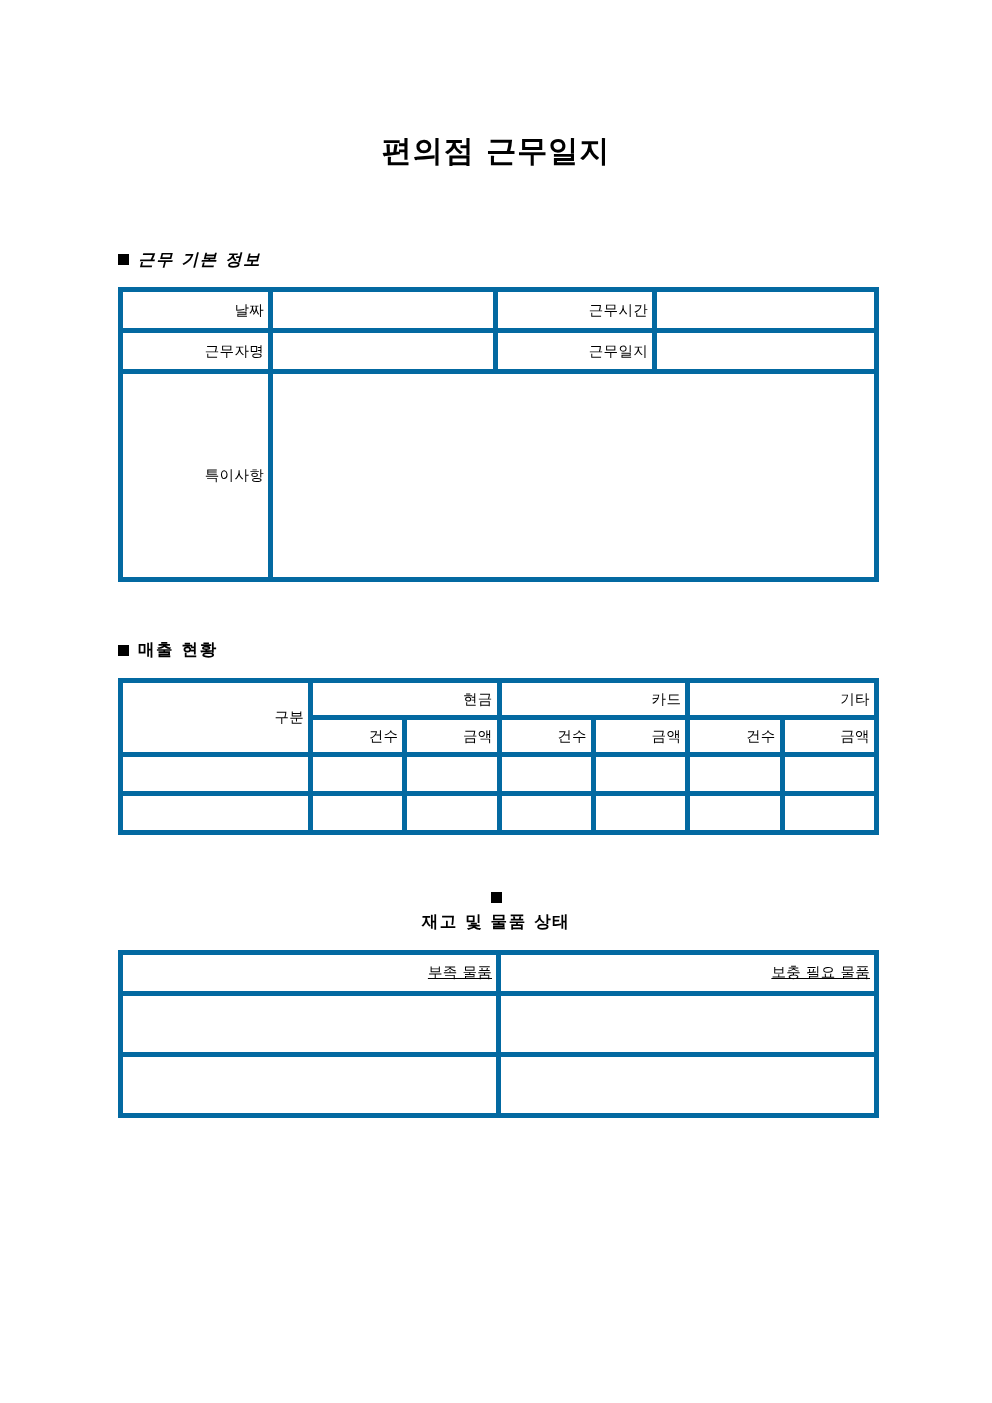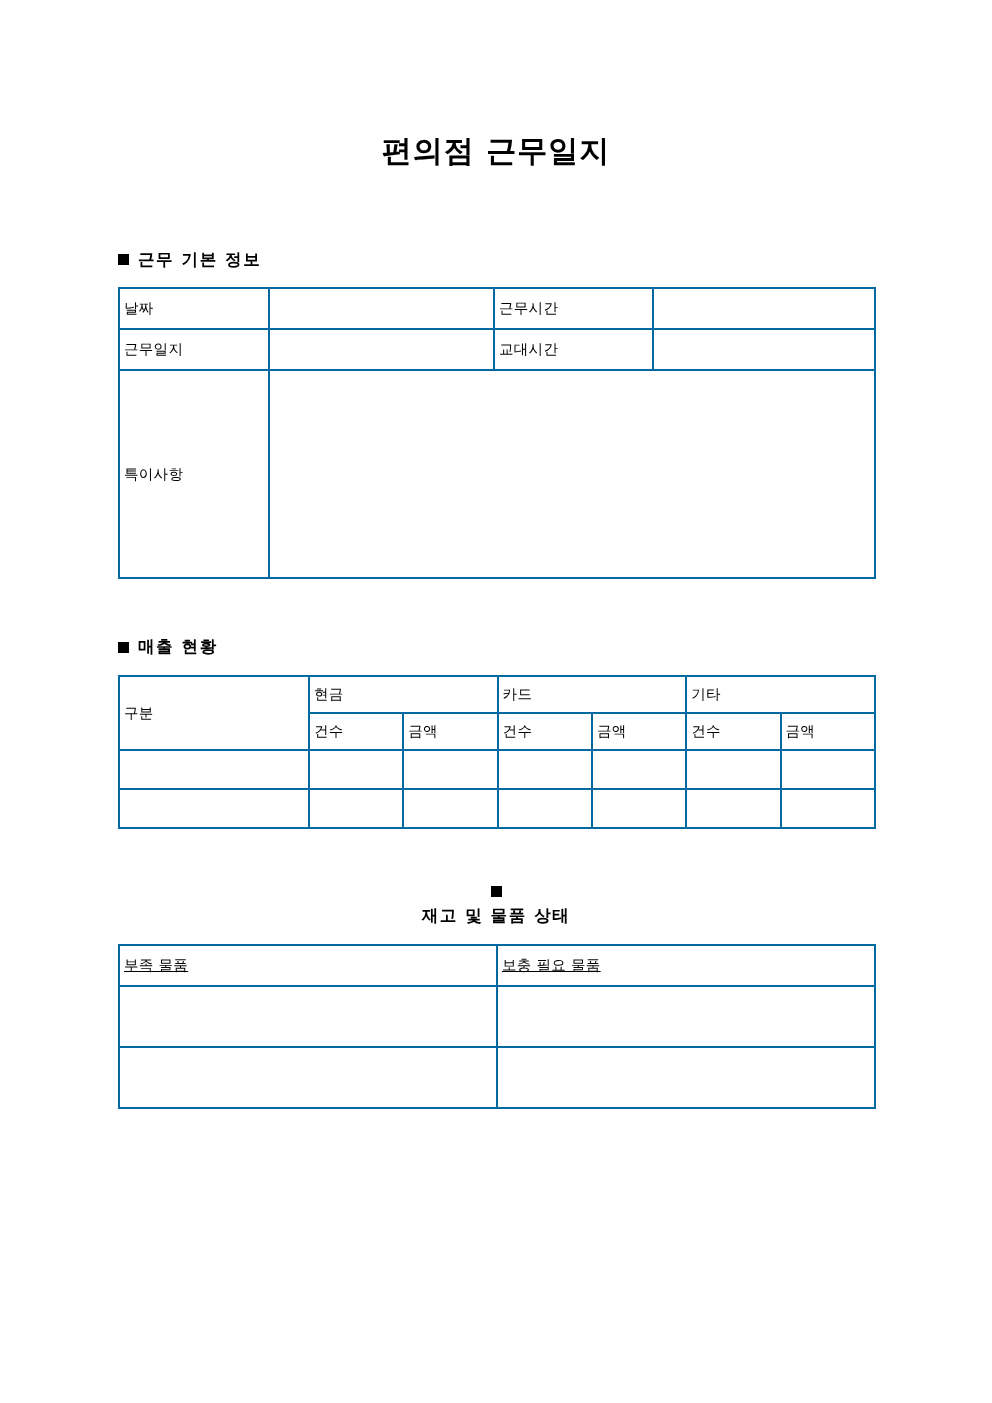--- a/index.html
+++ b/index.html
@@ -53,37 +53,37 @@
     margin: 0;
   }
   .bullet-square {
     display: inline-block;
     width: 11px;
     height: 11px;
     background: #000000;
     flex: 0 0 auto;
   }
 
-  .sec1-head { margin-top: 80px; }
+  .sec1-head { margin-top: 80px; font-style: italic; }
   .sec2-head { margin-top: 58px; align-items: center; }
   .sec3-head { margin-top: 57px; flex-direction: column; }
 
   
   table.form {
     border-collapse: collapse;
     width: 756px;
     table-layout: fixed;
     margin-top: 18px;
   }
   table.form td, table.form th {
-    border: 2px solid #0369a1;
+    border: 5px solid #0369a1;
     padding: 0 4px;
     font-size: 14.5px;
     font-weight: 400;
-    text-align: left;
+    text-align: right;
     vertical-align: middle;
     color: #000;
     background: #ffffff;
     letter-spacing: 0.3px;
   }
   td.hdr, th.hdr {
     background: #d9d9d9;
   }
   td.blank {
     background: #ffffff;
@@ -132,23 +132,23 @@
           <col class="c4">
       </colgroup>
       <tbody>
         <tr class="r-sm">
           <td class="hdr">날짜</td>
           <td class="blank"></td>
           <td class="hdr">근무시간</td>
           <td class="blank"></td>
         </tr>
         <tr class="r-sm">
+          <td class="hdr">근무자명</td>
+          <td class="blank"></td>
           <td class="hdr">근무일지</td>
-          <td class="blank"></td>
-          <td class="hdr">교대시간</td>
           <td class="blank"></td>
         </tr>
         <tr class="r-note">
           <td class="hdr">특이사항</td>
           <td class="blank" colspan="3"></td>
         </tr>
       </tbody>
     </table>
   </div>
 

